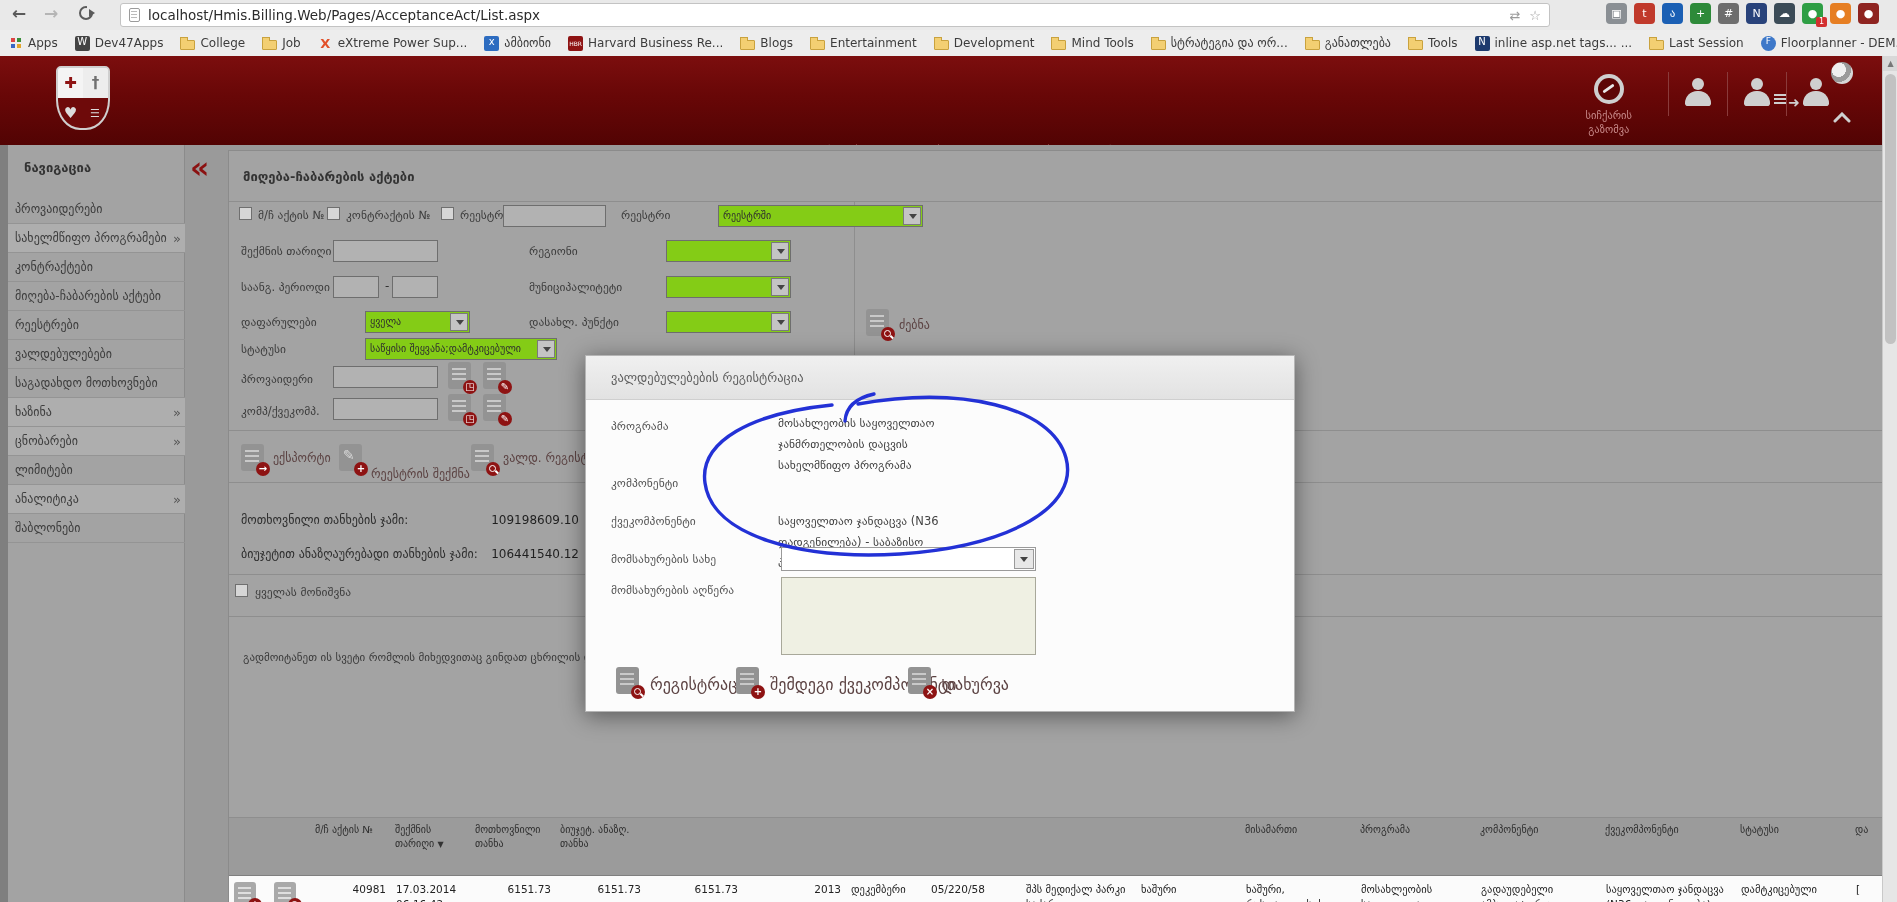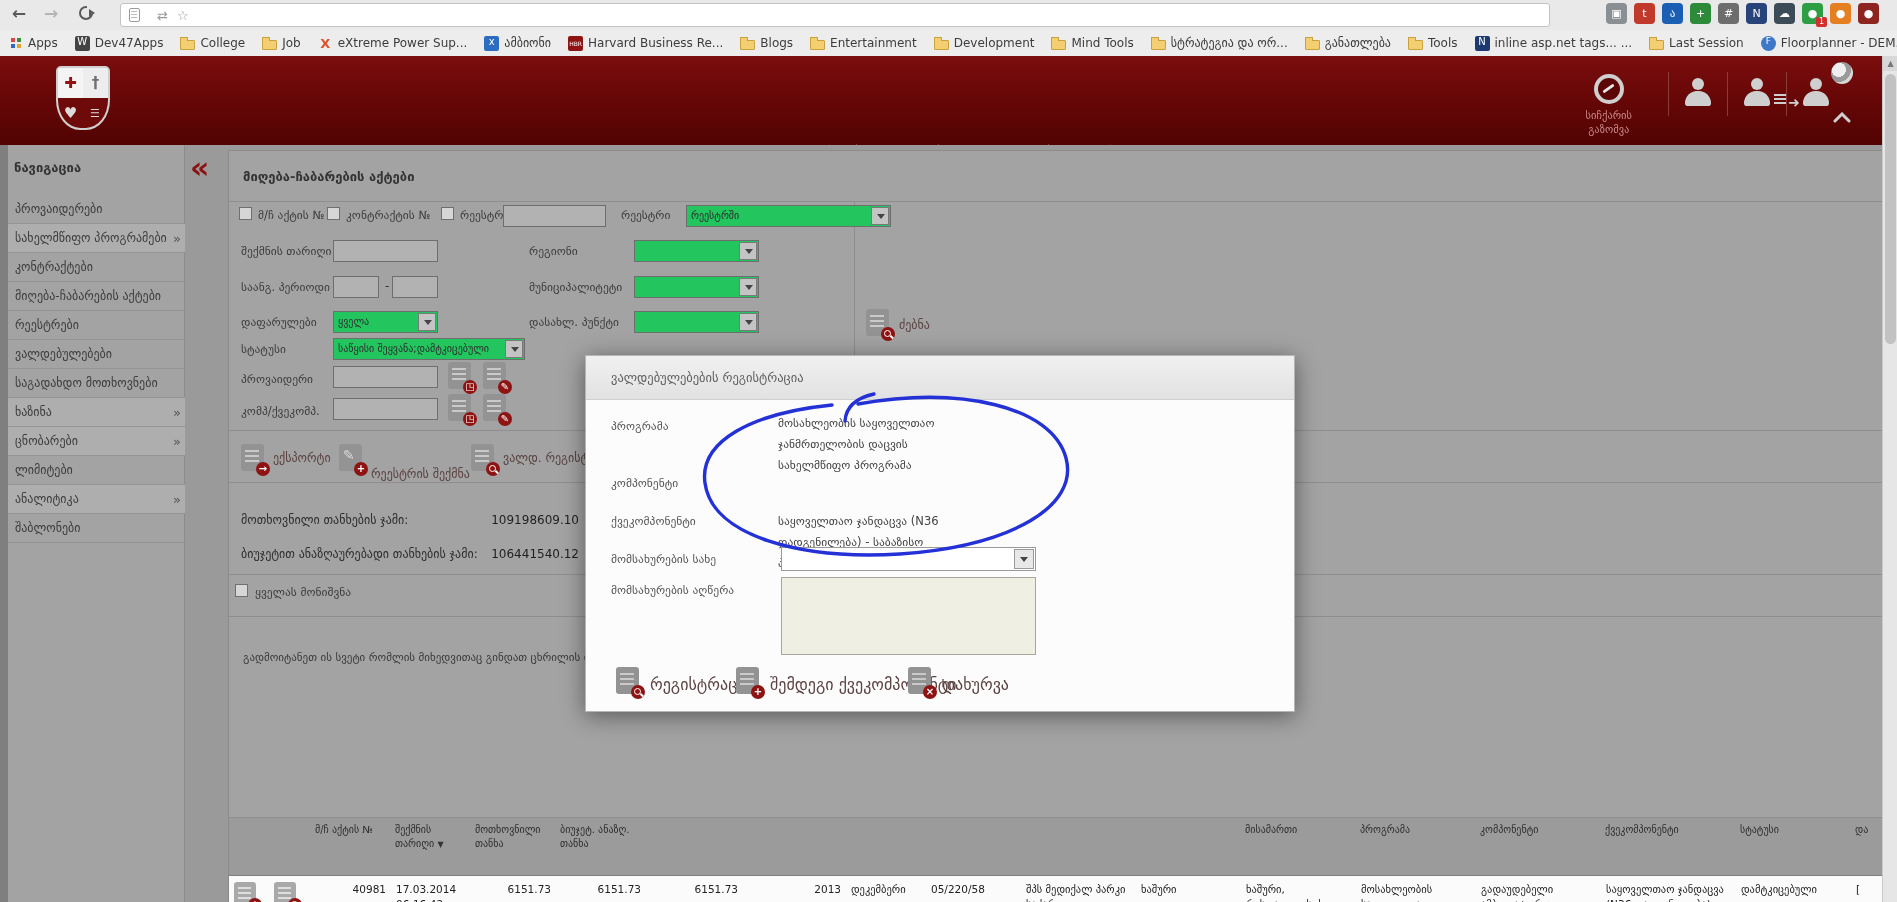--- a/index.html
+++ b/index.html
@@ -55,36 +55,36 @@
   .person::after{content:"";position:absolute;left:2px;top:13px;width:26px;height:15px;border-radius:13px 13px 3px 3px;background:#cfcfcf;}
   .plines{position:absolute;right:-14px;top:16px;width:12px;height:10px;background:linear-gradient(#cfcfcf 2px,transparent 2px,transparent 4px,#cfcfcf 4px,#cfcfcf 6px,transparent 6px,transparent 8px,#cfcfcf 8px);}
   .parrow{position:absolute;left:-13px;top:16px;color:#cfcfcf;font-size:14px;font-weight:bold;}
   #globe{position:absolute;right:44px;top:60px;width:22px;height:22px;border-radius:50%;background:radial-gradient(circle at 35% 35%,#efefef 0 35%,#9a9a9a 36% 60%,#d7d7d7 61%);top:6px;}
   #hdr-chevron{position:absolute;right:46px;top:52px;}
 
   
   #content{position:absolute;left:0;top:145px;width:1897px;height:757px;background:#9a9a9a;}
   #leftstrip{position:absolute;left:0;top:0;width:8px;height:757px;background:#7f7f7f;}
   #sidebar{position:absolute;left:8px;top:0;width:177px;height:757px;background:#a3a3a3;border-right:1px solid #8b8b8b;}
-  #nav-title{position:absolute;left:6px;top:15px;font-size:13px;font-weight:bold;color:#333;}
+  #nav-title{position:absolute;left:16px;top:15px;font-size:13px;font-weight:bold;color:#333;}
   #nav-list{position:absolute;left:0;top:50px;width:177px;}
   .sitem{height:29px;line-height:29px;padding-left:7px;font-size:12px;color:#3e3e3e;border-bottom:1px solid #949494;position:relative;}
   .sitem.exp{background:#aeaeae;}
   .sarrow{position:absolute;right:6px;top:0;color:#555;font-size:13px;letter-spacing:-2px;}
   #collapse-btn{position:absolute;left:190px;top:10px;color:#8b1111;font-size:30px;font-weight:bold;line-height:26px;letter-spacing:-3px;}
 
   
   #panel{position:absolute;left:228px;top:5px;width:1656px;height:752px;background:#a3a3a3;border:1px solid #8b8b8b;border-bottom:none;}
   .hline{position:absolute;left:0;width:1654px;height:1px;background:#8e8e8e;}
   #vline{position:absolute;left:625px;top:51px;width:1px;height:228px;background:#8e8e8e;}
   #panel-title{position:absolute;left:14px;top:18px;font-size:13px;font-weight:bold;color:#333;}
   .flabel{position:absolute;font-size:11.5px;color:#3d3d3d;}
   .cb{position:absolute;width:13px;height:13px;background:#d6d6d6;border:1px solid #6f6f6f;}
   .tin{position:absolute;background:#b2b2b2;border:1px solid #6e6e6e;height:22px;}
-  .sel{position:absolute;background:#22c55e;border:1px solid #6e6e6e;height:22px;font-size:10px;color:#2e2e2e;line-height:20px;padding-left:4px;white-space:nowrap;overflow:hidden;}
+  .sel{position:absolute;background:#84cc16;border:1px solid #6e6e6e;height:22px;font-size:10px;color:#2e2e2e;line-height:20px;padding-left:4px;white-space:nowrap;overflow:hidden;margin-left:32px;}
   .sel .arr{position:absolute;right:1px;top:1px;width:18px;height:18px;background:#c4c4c4;border:1px solid #7a7a7a;}
   .sel .arr::before{content:"";position:absolute;left:5px;top:6px;border-left:4px solid transparent;border-right:4px solid transparent;border-top:5px solid #444;}
   .dash{position:absolute;font-size:12px;color:#333;}
   
   .doc{position:absolute;width:23px;height:27px;background:#939393;border-radius:3px;}
   .doc::before{content:"";position:absolute;left:4px;top:6px;width:14px;height:2px;background:#c9c9c9;box-shadow:0 5px 0 #c9c9c9,0 10px 0 #c9c9c9;}
   .doc.pen::before{content:"✎";position:absolute;left:4px;top:3px;width:auto;height:auto;background:none;box-shadow:none;color:#d9d9d9;font-size:14px;}
   .badge{position:absolute;right:-6px;bottom:-5px;width:14px;height:14px;border-radius:50%;background:#8e1313;color:#fff;font-size:10px;line-height:14px;text-align:center;font-weight:bold;}
   .badge.mag::before{content:"";position:absolute;left:3px;top:3px;width:5px;height:5px;border:1.6px solid #fff;border-radius:50%;}
   .badge.mag::after{content:"";position:absolute;left:8.5px;top:8.5px;width:3.5px;height:1.6px;background:#fff;transform:rotate(45deg);}
@@ -126,20 +126,21 @@
 
 <div id="app">
 
   <div id="chrome">
     <div id="toolbar">
       <div class="navbtn" style="left:12px">←</div>
       <div class="navbtn" id="fwd" style="left:44px">→</div>
       <div class="reloadC"></div>
       <div id="urlbar">
         <span class="pageico"></span>
+        <span id="urltext">localhost/Hmis.Billing.Web/Pages/AcceptanceAct/List.aspx</span>
         <span class="urlico">⇄</span>
         <span class="urlico">☆</span>
       </div>
       <div id="extbar">
         <div class="ext" style="background:#8a8f94">▣</div>
         <div class="ext" style="background:#c0392b">t</div>
         <div class="ext" style="background:#1a5fb4">ა</div>
         <div class="ext" style="background:#2d8a39">+</div>
         <div class="ext" style="background:#6d6d6d">#</div>
         <div class="ext" style="background:#28427a">N</div>

